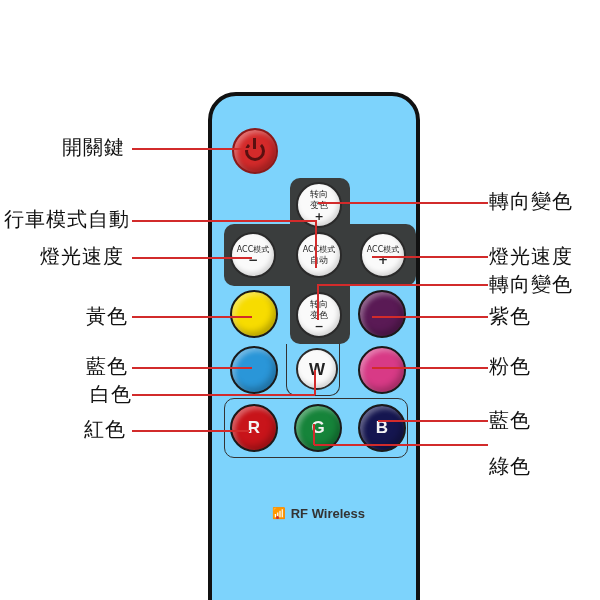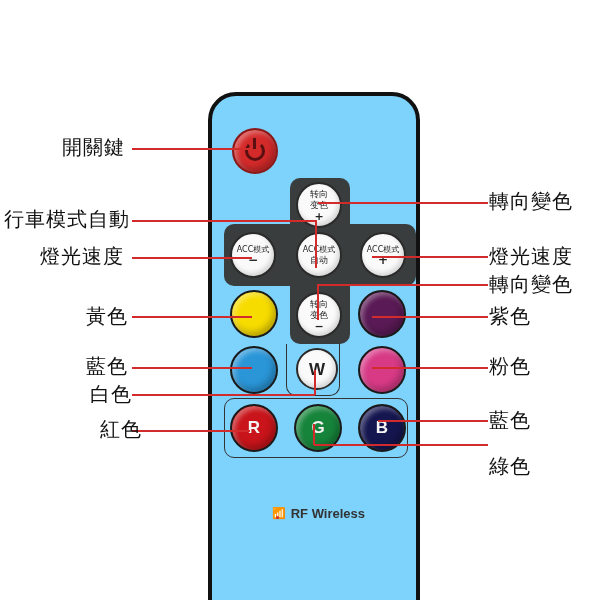--- a/index.html
+++ b/index.html
@@ -118,21 +118,21 @@
 <div class="line hl" style="left:378px;top:420px;width:110px;"></div>
 <div class="line hl" style="left:314px;top:444px;width:174px;"></div>
 <div class="line vl" style="left:313px;top:424px;height:21px;"></div>
 
 <div class="label" style="left:62px;top:136px;">開關鍵</div>
 <div class="label" style="left:4px;top:208px;">行車模式自動</div>
 <div class="label" style="left:40px;top:245px;">燈光速度</div>
 <div class="label" style="left:86px;top:305px;">黃色</div>
 <div class="label" style="left:86px;top:355px;">藍色</div>
 <div class="label" style="left:90px;top:383px;">白色</div>
-<div class="label" style="left:100px;top:418px;">紅色</div>
+<div class="label" style="left:84px;top:418px;">紅色</div>
 
 <div class="label" style="left:489px;top:190px;">轉向變色</div>
 <div class="label" style="left:489px;top:245px;">燈光速度</div>
 <div class="label" style="left:489px;top:273px;">轉向變色</div>
 <div class="label" style="left:489px;top:305px;">紫色</div>
 <div class="label" style="left:489px;top:355px;">粉色</div>
 <div class="label" style="left:489px;top:409px;">藍色</div>
 <div class="label" style="left:489px;top:455px;">綠色</div>
 
 </body></html>

